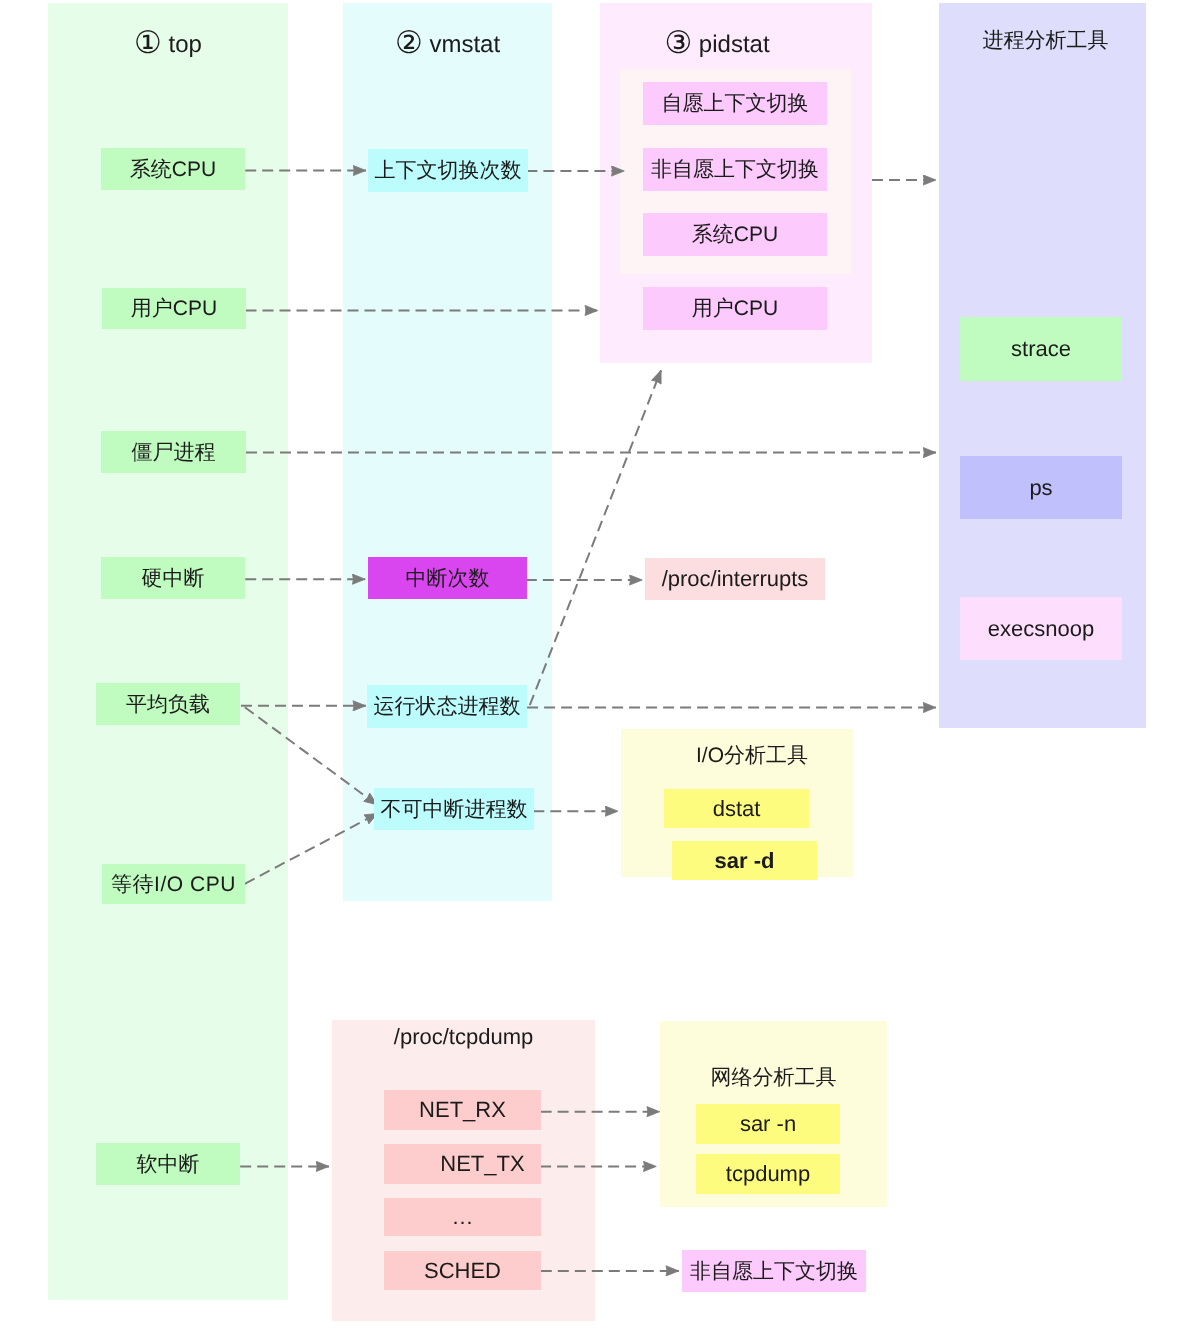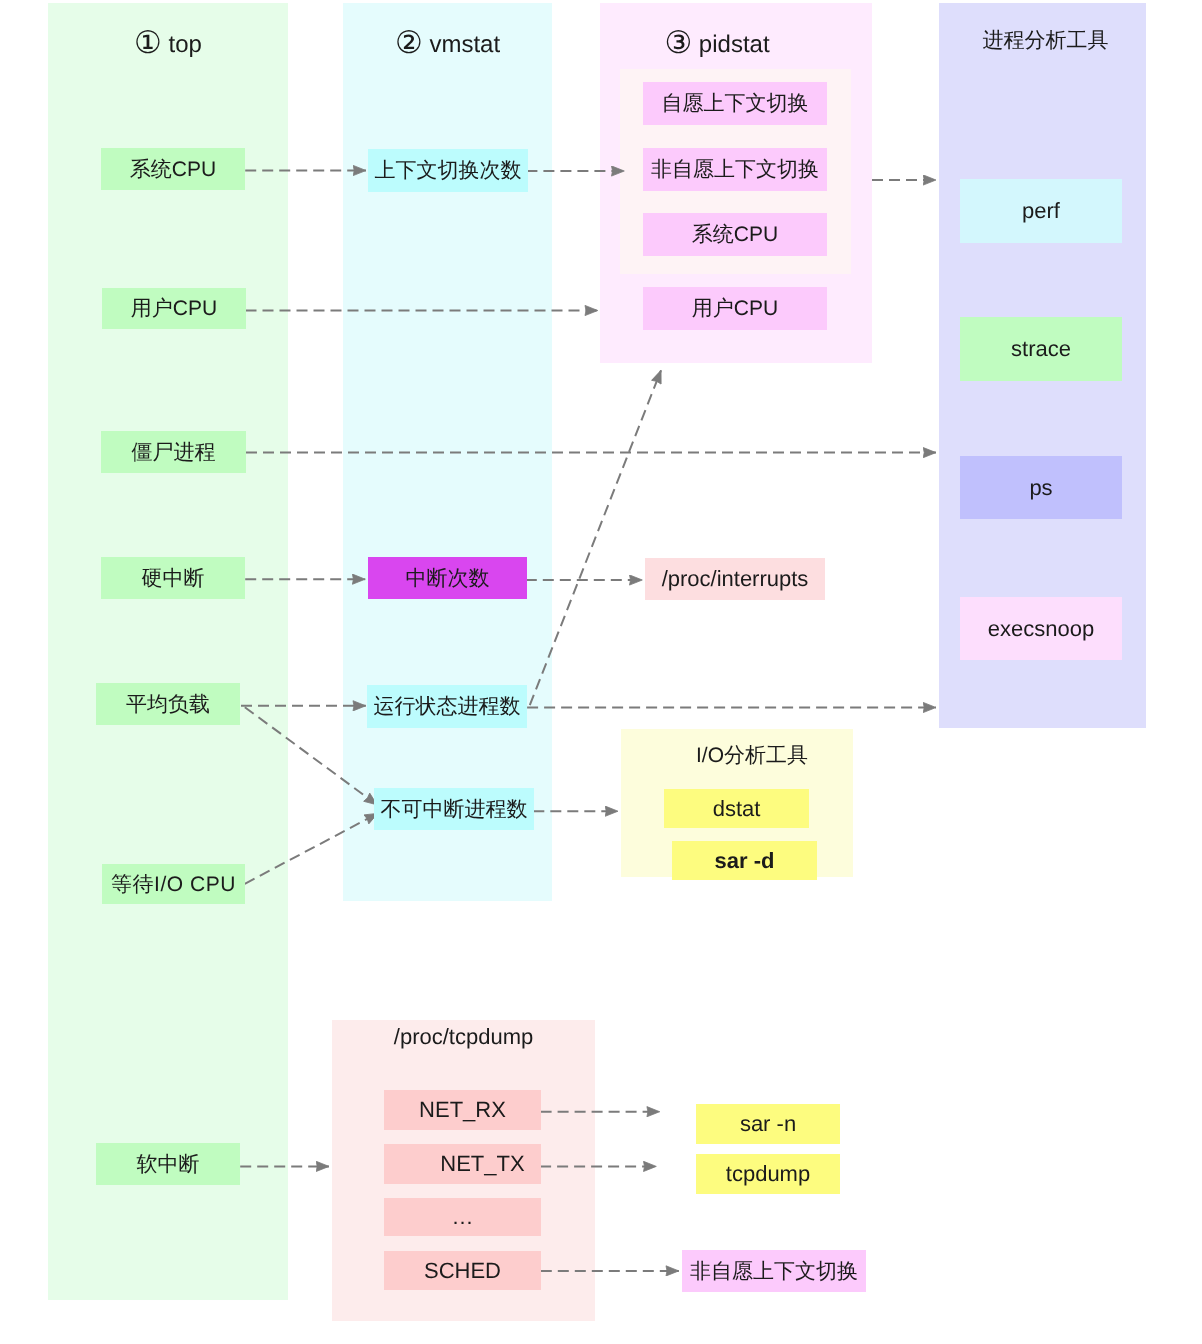--- a/index.html
+++ b/index.html
@@ -46,20 +46,23 @@
   <div class="panel" style="left:332px;top:1020px;width:263px;height:301px;background:#fdecec;">
     <div class="panel-title lat sm" style="top:6px;">/proc/tcpdump</div>
   </div>
 
   <div class="panel" style="left:620px;top:69px;width:231px;height:205px;background:#fef3f5;"></div>
 
   <div class="panel" style="left:621px;top:729px;width:232px;height:148px;background:#fdfddc;">
     <div class="panel-title" style="top:16px;left:15px;">I/O分析工具</div>
   </div>
 
+  <div class="panel" style="left:660px;top:1021px;width:227px;height:186px;background:#fdfddc;">
+    <div class="panel-title" style="top:46px;">网络分析工具</div>
+  </div>
 
   <svg id="edges" viewBox="0 0 1202 1344">
     <defs>
       <marker id="ah" markerWidth="13.8" markerHeight="11" refX="13.4" refY="5.5" orient="auto" markerUnits="userSpaceOnUse">
         <path d="M0.6,0.4 L13.4,5.5 L0.6,10.6 L1.6,5.5 Z" fill="#7b7b7b" stroke="#7b7b7b" stroke-width="0.8" stroke-linejoin="round"></path>
       </marker>
     </defs>
     <g fill="none" stroke="#7b7b7b" stroke-width="2" stroke-dasharray="11,6">
       <path d="M245.2,170.5 L366,170.5" marker-end="url(#ah)"></path>
       <path d="M526.4,171 L624.3,171" marker-end="url(#ah)"></path>
@@ -94,21 +97,20 @@
   <div class="node" style="left:367px;top:685px;width:160px;height:43px;background:#bcfcfd;">运行状态进程数</div>
   <div class="node" style="left:374px;top:788px;width:160px;height:42px;background:#bcfcfd;">不可中断进程数</div>
 
   <div class="node" style="left:643px;top:82px;width:184px;height:43px;background:#fccafc;">自愿上下文切换</div>
   <div class="node" style="left:643px;top:148px;width:184px;height:43px;background:#fccafc;">非自愿上下文切换</div>
   <div class="node" style="left:643px;top:213px;width:184px;height:43px;background:#fccafc;">系统CPU</div>
   <div class="node" style="left:643px;top:287px;width:184px;height:43px;background:#fccafc;">用户CPU</div>
 
   <div class="node lat" style="left:645px;top:558px;width:180px;height:42px;background:#fddee0;">/proc/interrupts</div>
 
-  <div class="node lat" style="left:960px;top:179px;width:162px;height:64px;background:#d3f7fd;">perf</div>
   <div class="node lat" style="left:960px;top:317px;width:162px;height:64px;background:#c0fcc0;">strace</div>
   <div class="node lat" style="left:960px;top:456px;width:162px;height:63px;background:#c0c0fd;">ps</div>
   <div class="node lat" style="left:960px;top:597px;width:162px;height:63px;background:#fddefd;">execsnoop</div>
 
   <div class="node lat" style="left:664px;top:789px;width:145px;height:39px;background:#fdfc7f;">dstat</div>
   <div class="node lat" style="left:672px;top:841px;width:145px;height:39px;background:#fdfc7f;font-weight:bold;">sar -d</div>
 
   <div class="node lat" style="left:696px;top:1104px;width:144px;height:40px;background:#fdfc7f;">sar -n</div>
   <div class="node lat" style="left:696px;top:1154px;width:144px;height:40px;background:#fdfc7f;">tcpdump</div>
 

